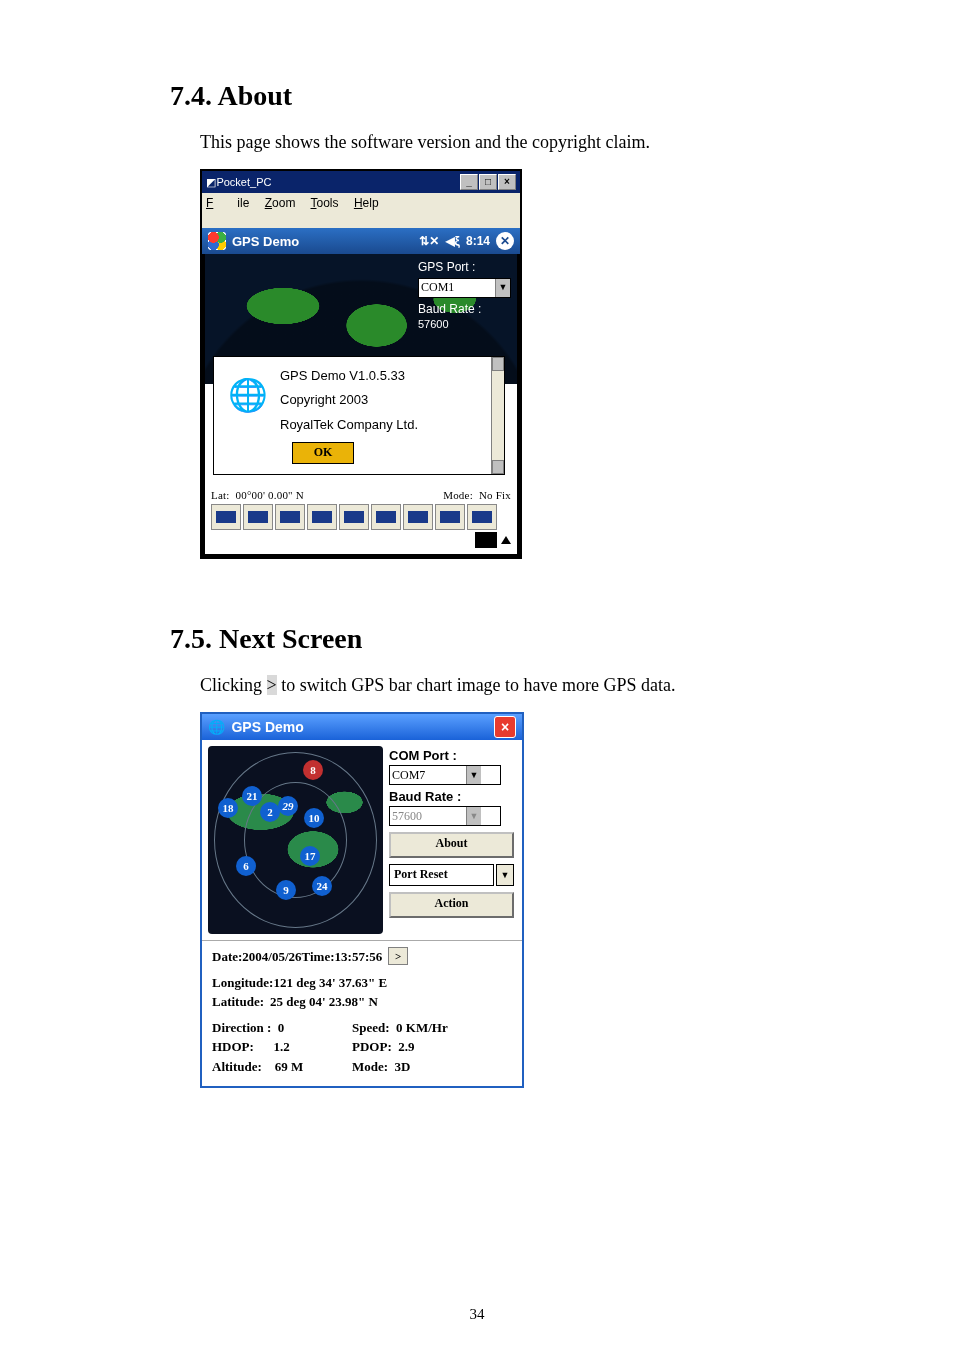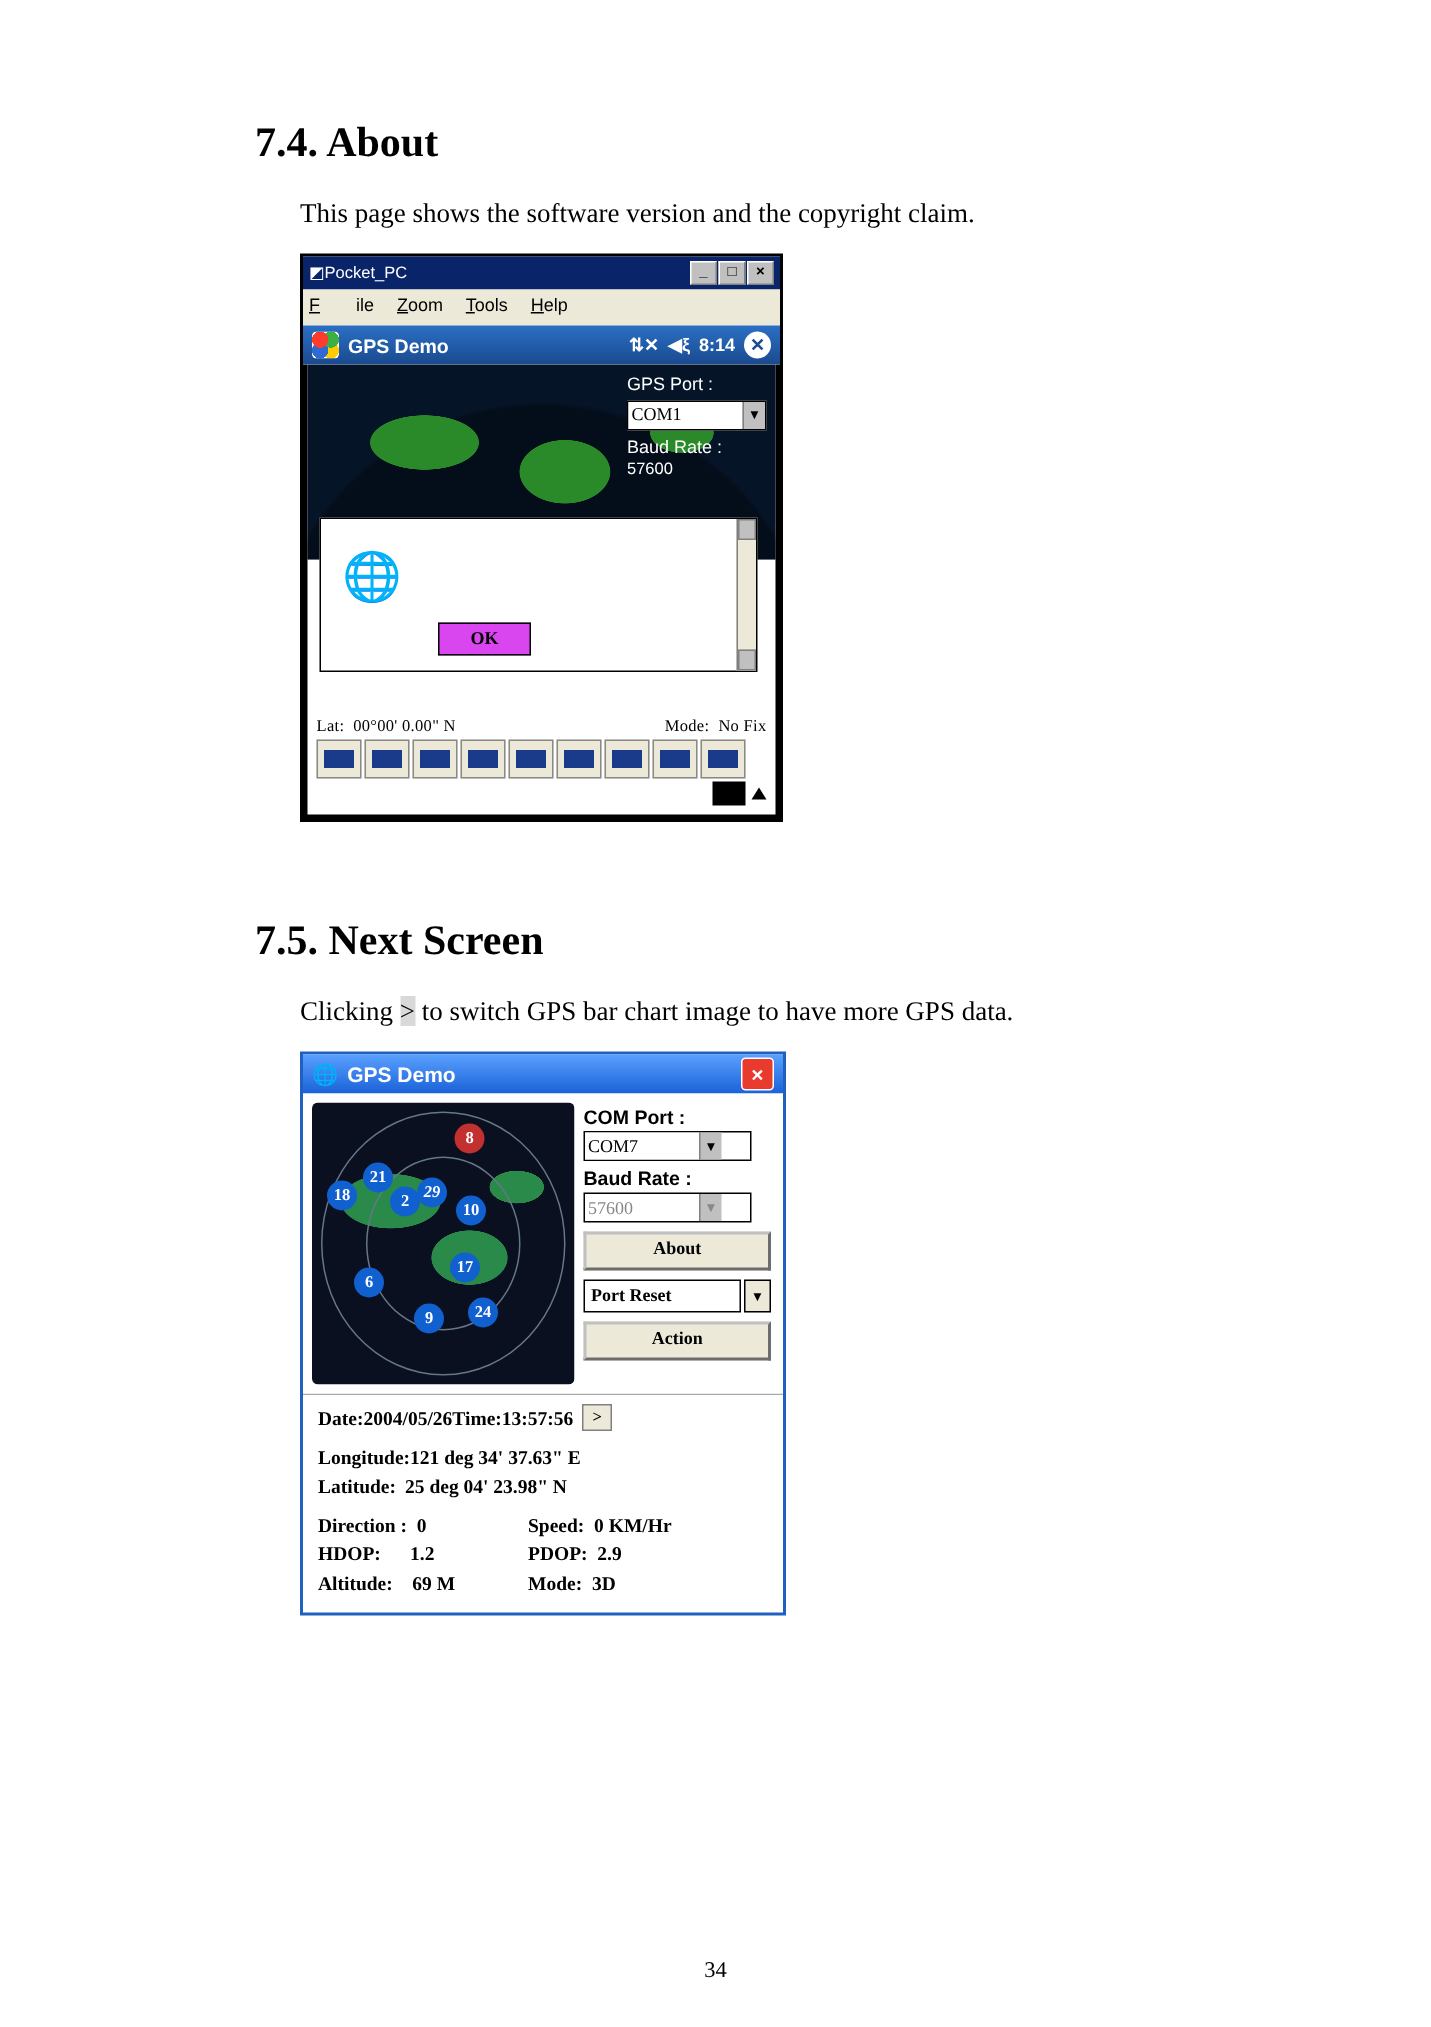--- a/index.html
+++ b/index.html
@@ -6,21 +6,21 @@
   .page{width:954px;height:1351px;position:relative;box-sizing:border-box;padding:80px 90px 31px 170px;}
   h2{font-size:28px;font-weight:bold;margin:0 0 18px 0;}
   .body-text{font-size:18px;margin:0 0 14px 30px;line-height:1.4;}
   .hl{background:#d9d9d9;}
   .win{border:2px solid #000;width:318px;background:#fff;position:relative;margin-left:30px;}
   
   .tb-outer{background:#0a246a;color:#fff;height:22px;display:flex;align-items:center;padding:0 4px;font:11px/1 Tahoma,sans-serif;}
   .tb-outer .t{flex:1;}
   .tb-outer .btns{display:flex;gap:1px;}
   .tb-outer .sysbtn{width:16px;height:14px;background:#c0c0c0;border:1px solid #fff;border-right-color:#808080;border-bottom-color:#808080;display:flex;align-items:center;justify-content:center;color:#000;font-weight:bold;font-size:10px;}
-  .menu{background:#ece9d8;font:12px/20px Tahoma,sans-serif;height:24px;padding:0 4px;color:#000;}
+  .menu{background:#ece9d8;font:12px/20px Tahoma,sans-serif;height:35px;padding:0 4px;color:#000;}
   .menu span{margin-right:12px;}
   .menu u{text-decoration:underline;}
   .ppc-title{background:linear-gradient(#2b6fc4,#1a4a8f);color:#fff;height:26px;display:flex;align-items:center;font:bold 13px/1 Tahoma,sans-serif;padding:0 6px;gap:6px;}
   .start-icon{width:18px;height:18px;border-radius:3px;background:
      radial-gradient(circle at 30% 30%,#ff3b2e 0 30%,transparent 31%),
      radial-gradient(circle at 70% 30%,#3cb043 0 30%,transparent 31%),
      radial-gradient(circle at 30% 70%,#2e6ad1 0 30%,transparent 31%),
      radial-gradient(circle at 70% 70%,#ffcc00 0 30%,transparent 31%),
      #fff;}
   .ppc-title .spacer{flex:1;}
@@ -36,21 +36,21 @@
       linear-gradient(#061428,#061428);
   }
   .map-panel{position:absolute;right:6px;top:6px;font:12px/1.3 Tahoma,sans-serif;color:#000;text-align:left;}
   .combo{display:inline-flex;background:#fff;border:1px solid #000;height:18px;margin-top:2px;}
   .combo input{border:0;width:72px;font:12px/1 Tahoma;padding:0 2px;}
   .combo .arr{width:14px;background:#c0c0c0;border-left:1px solid #808080;display:flex;align-items:center;justify-content:center;font-size:9px;}
   .popup{position:absolute;left:8px;top:102px;right:12px;background:#fff;border:1px solid #000;padding:10px 8px 10px 8px;font:13px/1.4 Tahoma,sans-serif;}
   .popup .row{display:flex;}
   .popup .iconcell{width:52px;display:flex;align-items:flex-start;justify-content:center;padding-top:6px;}
   .popup .txtcell{flex:1;padding-left:6px;}
-  .okbtn{margin:8px auto 0 70px;width:60px;height:20px;border:1px solid #000;background:#d946ef;font:bold 12px/18px Tahoma;text-align:center;}
+  .okbtn{margin:8px auto 0 70px;width:60px;height:20px;border:1px solid #000;background:#eab308;font:bold 12px/18px Tahoma;text-align:center;}
   .scroll{position:absolute;right:0;top:0;width:12px;height:100%;background:#ece9d8;border-left:1px solid #808080;}
   .scroll::before,.scroll::after{content:"";position:absolute;left:0;right:0;height:12px;background:#c0c0c0;border:1px solid #808080;}
   .scroll::before{top:0;} .scroll::after{bottom:0;}
   .statusline{position:absolute;left:6px;right:6px;top:236px;font:11px/1 Tahoma;color:#000;letter-spacing:0.2px;display:flex;gap:6px;}
   .tooltray{position:absolute;left:4px;right:4px;bottom:4px;height:46px;}
   .tooltray .icons{display:flex;gap:2px;padding:0 2px;}
   .ticon{width:28px;height:24px;border:1px solid #888;background:#ece9d8;position:relative;}
   .ticon::after{content:"";position:absolute;left:4px;right:4px;top:6px;bottom:6px;background:#1a3a8a;}
   .input-row{display:flex;justify-content:flex-end;align-items:center;gap:4px;margin-top:2px;padding-right:2px;}
   .kbd{width:22px;height:16px;background:#000;}
@@ -140,20 +140,25 @@
           <div style="color:#fff;font-size:11px;">57600</div>
         </div>
       </div>
 
       <div class="popup">
         <div class="scroll"></div>
         <div class="row">
           <div class="iconcell">
               <span class="globe-ico">🌐</span>
             </div>
+          <div class="txtcell">
+            <div>GPS Demo V1.0.5.33</div>
+            <div style="margin-top:6px;">Copyright 2003</div>
+            <div style="margin-top:6px;">RoyalTek Company Ltd.</div>
+          </div>
         </div>
         <div class="okbtn">OK</div>
       </div>
 
       <div class="statusline">
         <span>Lat:</span>
         <span>00°00' 0.00" N</span>
         <span style="flex:1"></span>
         <span>Mode:</span>
         <span>No Fix</span>

